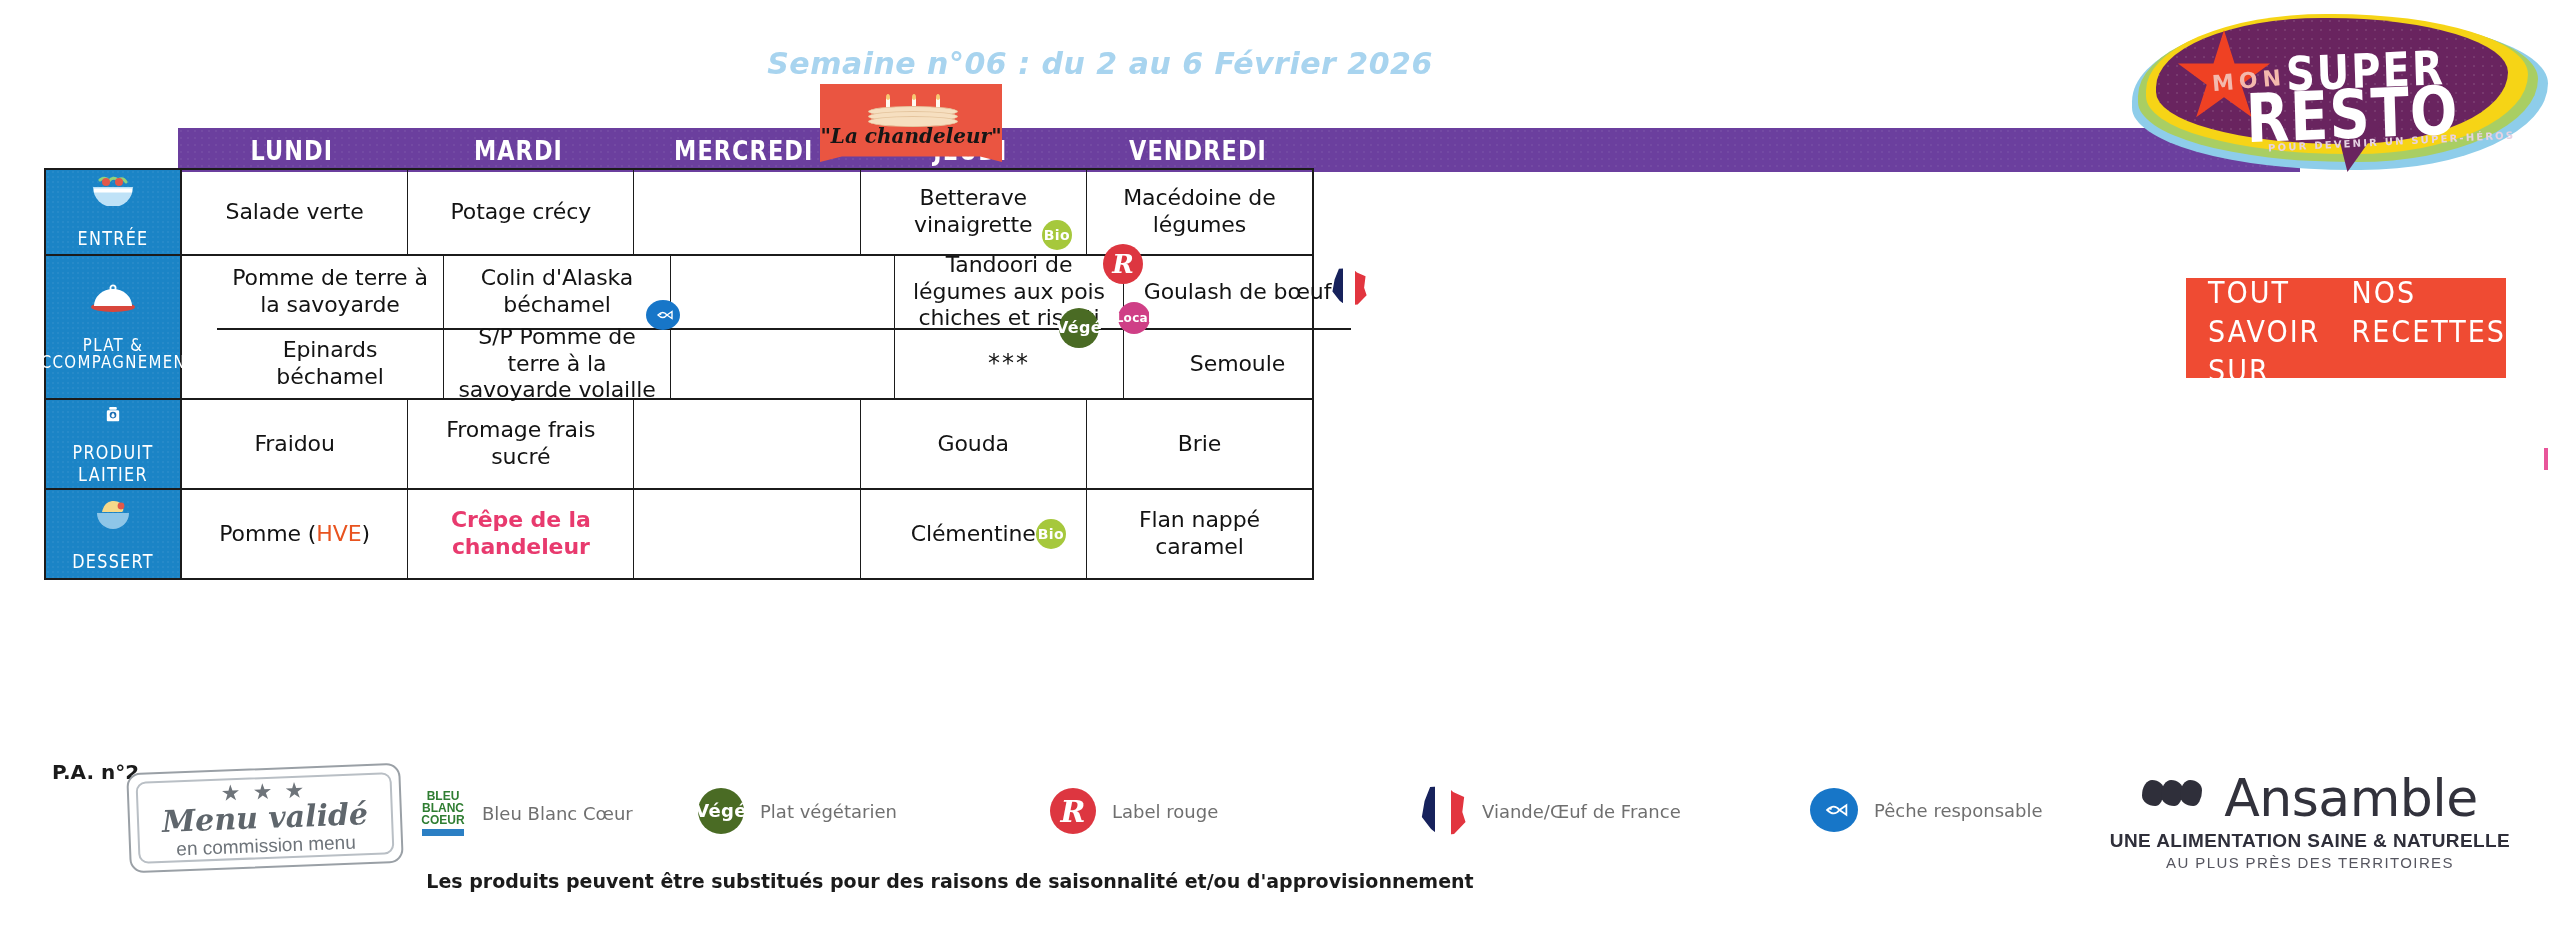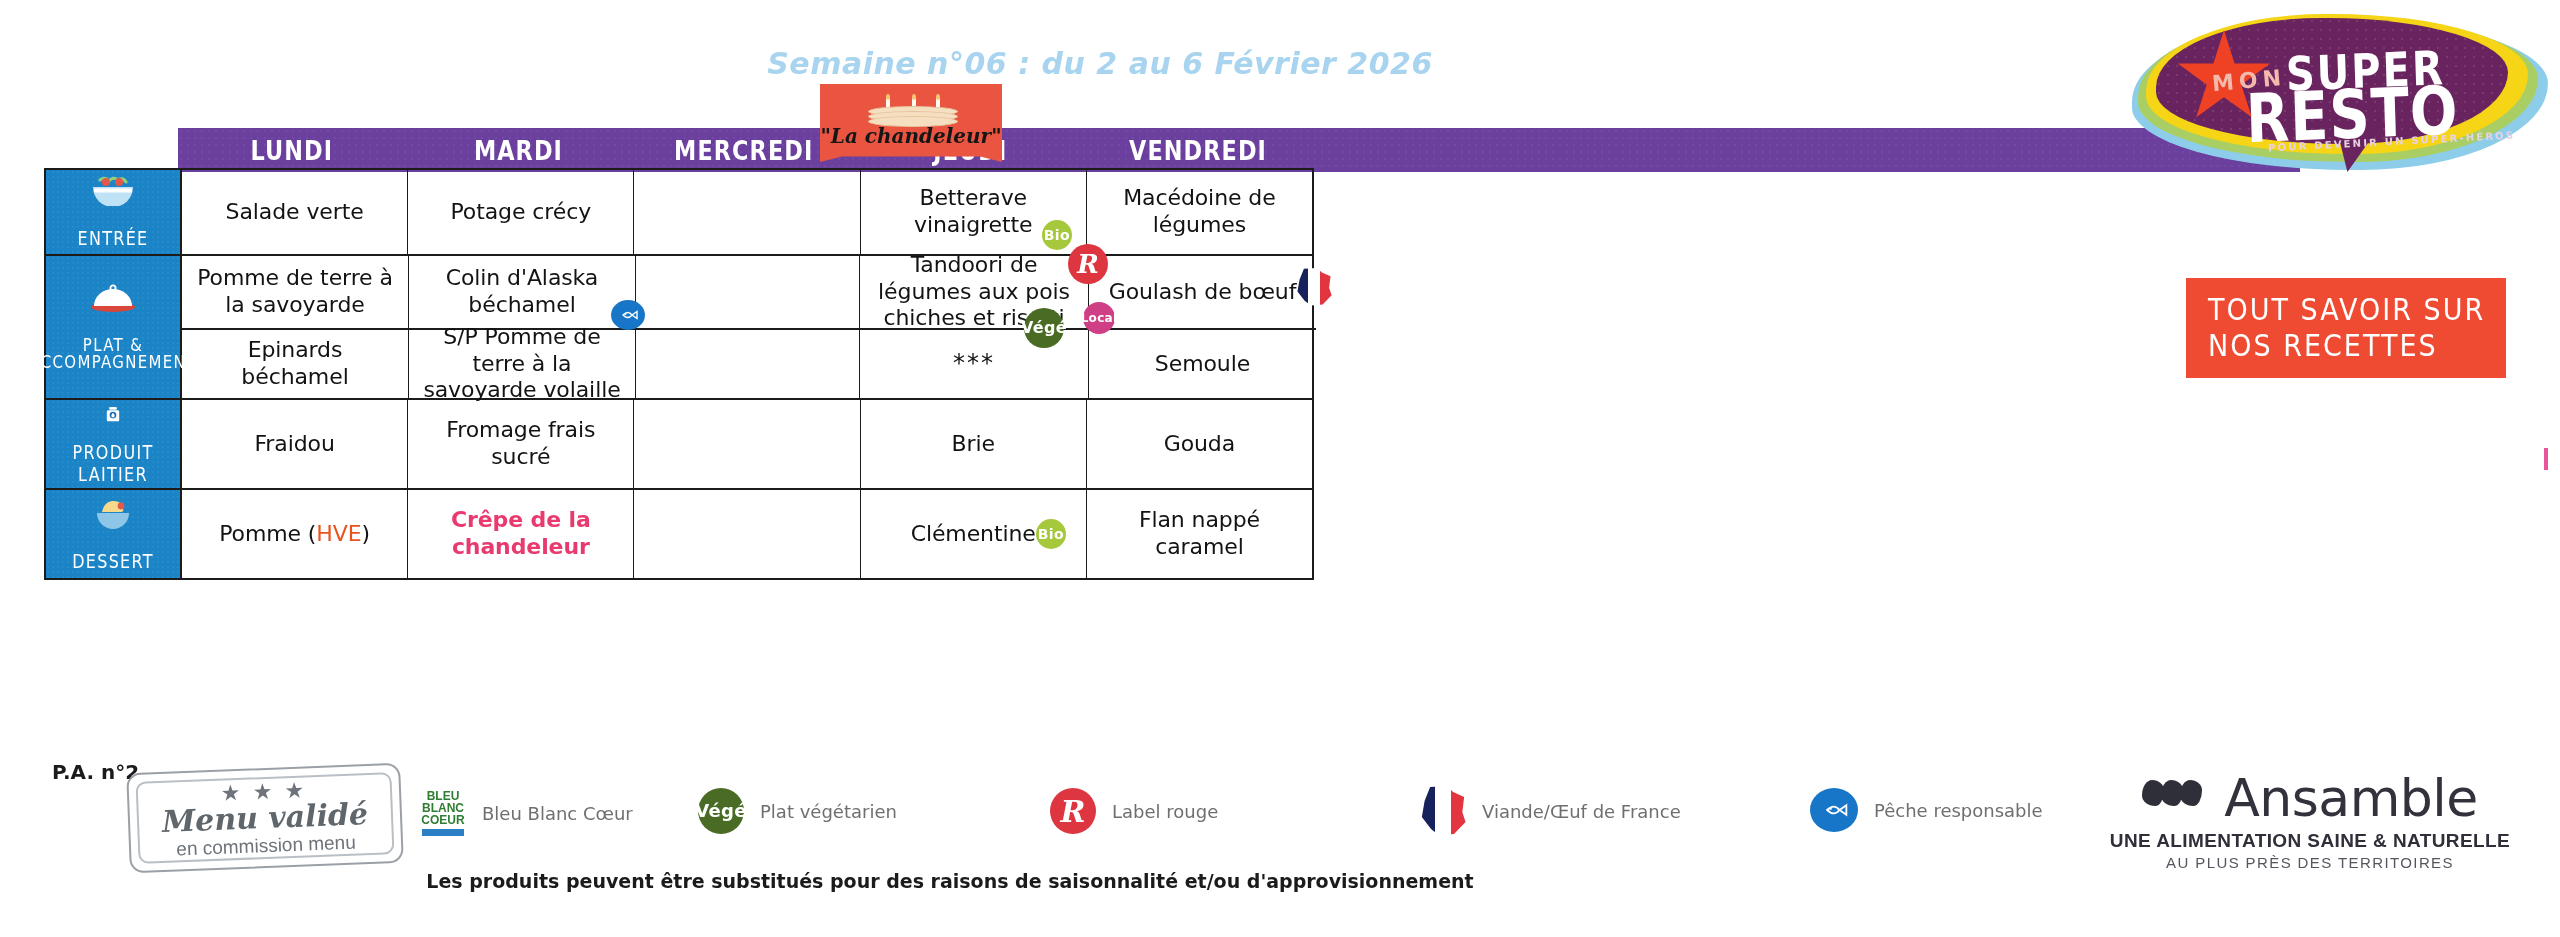--- a/index.html
+++ b/index.html
@@ -108,21 +108,21 @@
   .dish{
     text-align:center;font-size:22px;color:#131313;line-height:1.22;
     font-family:"DejaVu Sans",sans-serif;
     letter-spacing:-.1px;
   }
   .dish .hve{color:#e8531f;}
   .dish.special{color:#e83a6e;font-weight:700;}
   .stars{font-size:24px;letter-spacing:2px;color:#131313;}
 
   
-  .platwrap{flex:1 1 0;display:flex;flex-direction:column;}
+  .platwrap{flex:1 1 0;display:flex;flex-direction:column;margin-left:35px;}
   .platwrap .row{border-bottom:2px solid #1b1b1b;}
   .platwrap .row:last-child{border-bottom:none;}
 
   
   .badge{
     position:absolute;border-radius:50%;
     display:flex;align-items:center;justify-content:center;
     color:#fff;font-family:"DejaVu Sans",sans-serif;font-weight:700;
     letter-spacing:.3px;line-height:1;
     box-shadow:0 0 0 0 rgba(0,0,0,0);
@@ -191,21 +191,21 @@
     letter-spacing:1px;transform:scaleY(1.2) rotate(-2deg);
   }
   .logo .tagline{
     position:absolute;left:140px;top:128px;
     font-family:"DejaVu Sans",sans-serif;font-weight:700;font-size:10px;color:#e7d2e3;
     letter-spacing:2.2px;transform:rotate(-3deg);white-space:nowrap;
   }
   .recipes{
     position:absolute;left:2186px;top:278px;width:320px;height:100px;
     background:#ef4b33;
-    display:flex;flex-direction:column;justify-content:center;
+    display:flex;justify-content:center;
     padding-left:22px;box-sizing:border-box;
   }
   .recipes div{
     color:#ffffff;font-family:"DejaVu Sans",sans-serif;font-size:27px;
     letter-spacing:2px;line-height:1.32;transform:scaleY(1.1);
   }
 
   
   .pa{
     position:absolute;left:52px;top:760px;
@@ -423,24 +423,24 @@
       <div class="daycol">
           <div class="dish">Fraidou</div>
         </div>
       <div class="daycol">
           <div class="dish">Fromage frais sucré</div>
         </div>
       <div class="daycol">
           <div class="dish"></div>
         </div>
       <div class="daycol">
+          <div class="dish">Gouda</div>
+        </div>
+      <div class="daycol">
           <div class="dish">Brie</div>
-        </div>
-      <div class="daycol">
-          <div class="dish">Gouda</div>
         </div>
     </div>
 
     <div class="row">
       <div class="catcell" style="height:88px;">
         <svg class="icon" width="42" height="32" viewBox="0 0 42 32">
           <path d="M10 15 q2 -10 10 -11 q9 -1 11 7 q1 3 -1 4 z" fill="#f6d98a"></path>
           <circle cx="29" cy="9" r="3.4" fill="#e2584a"></circle>
           <path d="M5 16 h32 a16 16 0 0 1 -32 0 z" fill="#8ec6e8"></path>
         </svg>

